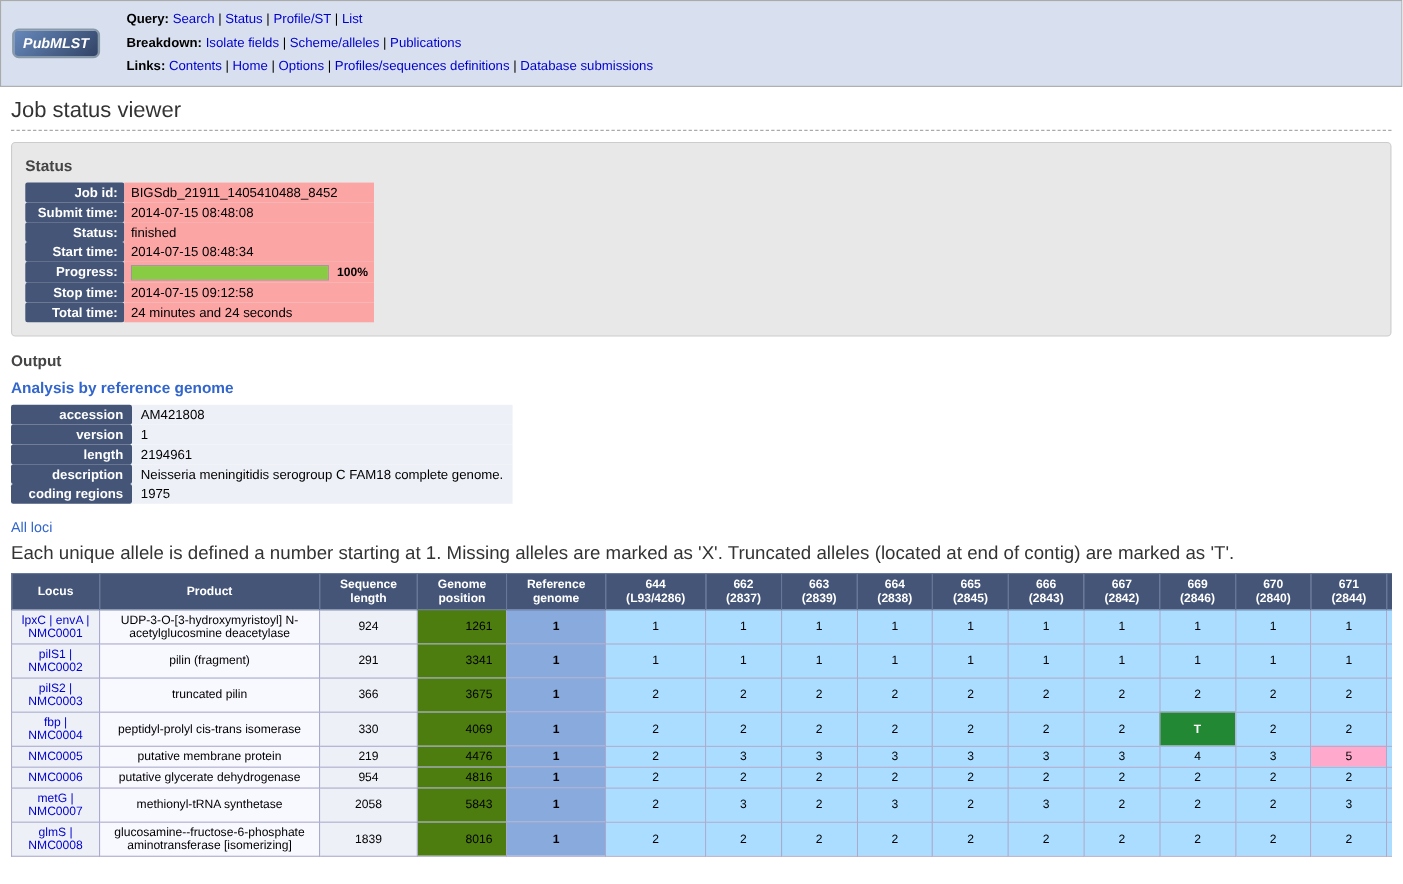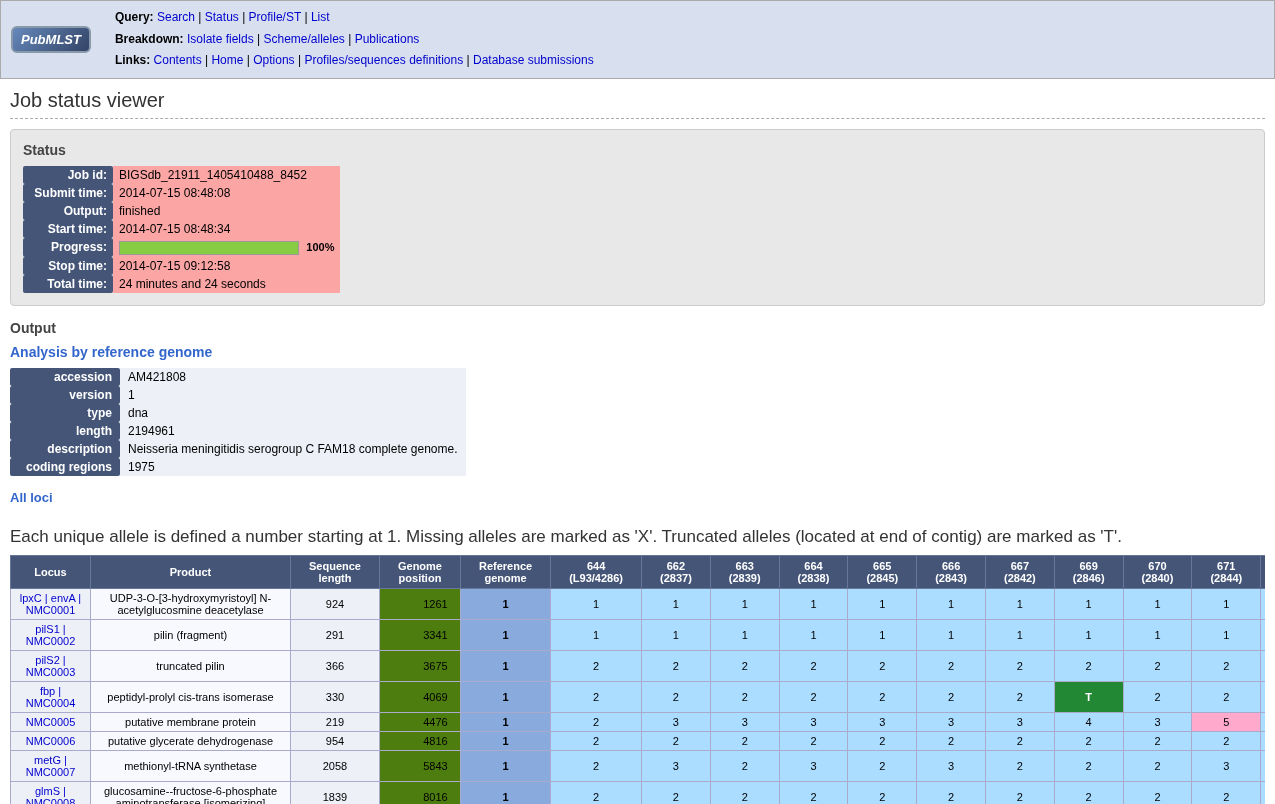--- a/index.html
+++ b/index.html
@@ -33,21 +33,21 @@
     .output-title { font-size: 14px; font-weight: bold; color: #444; margin-bottom: 8px; }
     .analysis-title { font-size: 14px; font-weight: bold; color: #3366cc; margin-bottom: 8px; }
 
     
     .ref-table { border-collapse: collapse; margin-bottom: 14px; }
     .ref-table tr td { padding: 2px 8px; }
     .ref-table tr td:first-child { background: #445577; color: #fff; text-align: right; font-weight: bold; border-radius: 2px; min-width: 110px; }
     .ref-table tr td:last-child { background: #eef0f8; min-width: 340px; }
 
     
-    .all-loci-title { font-size: 13px; font-weight: bold; color: #3366cc; margin-bottom: 22px; }
+    .all-loci-title { font-size: 13px; font-weight: normal; color: #3366cc; margin-bottom: 6px; }
     .loci-note { font-size: 17px; color: #333; margin-bottom: 8px; }
 
     
     .data-table { border-collapse: collapse; width: 100%; font-size: 11px; }
     .data-table th { background: #445577; color: #fff; padding: 4px 18px; text-align: center; border: 1px solid #667799; font-size: 11px; }
     .data-table td { padding: 3px 4px; text-align: center; border: 1px solid #aac; }
     .data-table td.locus { text-align: center; background: #eef0f8; color: #0000cc; font-size: 11px; }
     .data-table td.product { text-align: center; background: #f8f8ff; }
     .data-table td.num { background: #aaddff; color: #000; }
     .data-table td.num-ref { background: #88aadd; color: #000; font-weight: bold; }
@@ -99,21 +99,21 @@
       <tbody>
           <tr>
         <td>Job id:</td>
         <td>BIGSdb_21911_1405410488_8452</td>
       </tr>
       <tr>
         <td>Submit time:</td>
         <td>2014-07-15 08:48:08</td>
       </tr>
       <tr>
-        <td>Output:</td>
+        <td>Status:</td>
         <td>finished</td>
       </tr>
       <tr>
         <td>Start time:</td>
         <td>2014-07-15 08:48:34</td>
       </tr>
       <tr>
         <td>Progress:</td>
         <td>
           <div class="progress-bar-outer">
@@ -141,24 +141,20 @@
 
     <table class="ref-table">
       <tbody>
           <tr>
         <td>accession</td>
         <td>AM421808</td>
       </tr>
       <tr>
         <td>version</td>
         <td>1</td>
-      </tr>
-      <tr>
-        <td>type</td>
-        <td>dna</td>
       </tr>
       <tr>
         <td>length</td>
         <td>2194961</td>
       </tr>
       <tr>
         <td>description</td>
         <td>Neisseria meningitidis serogroup C FAM18 complete genome.</td>
       </tr>
       <tr>

